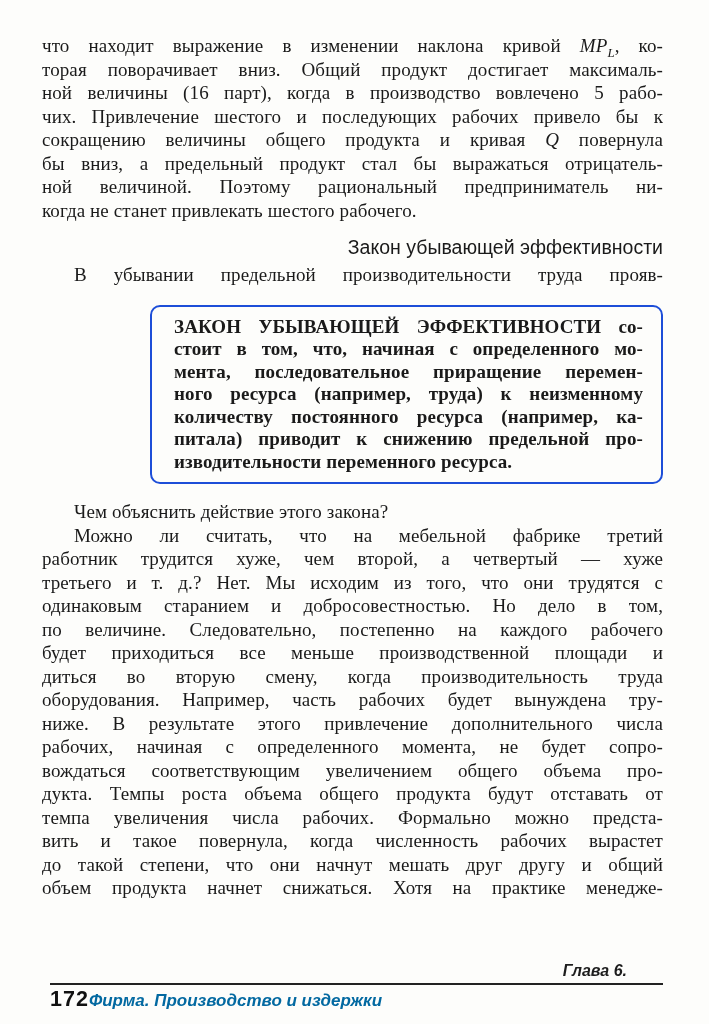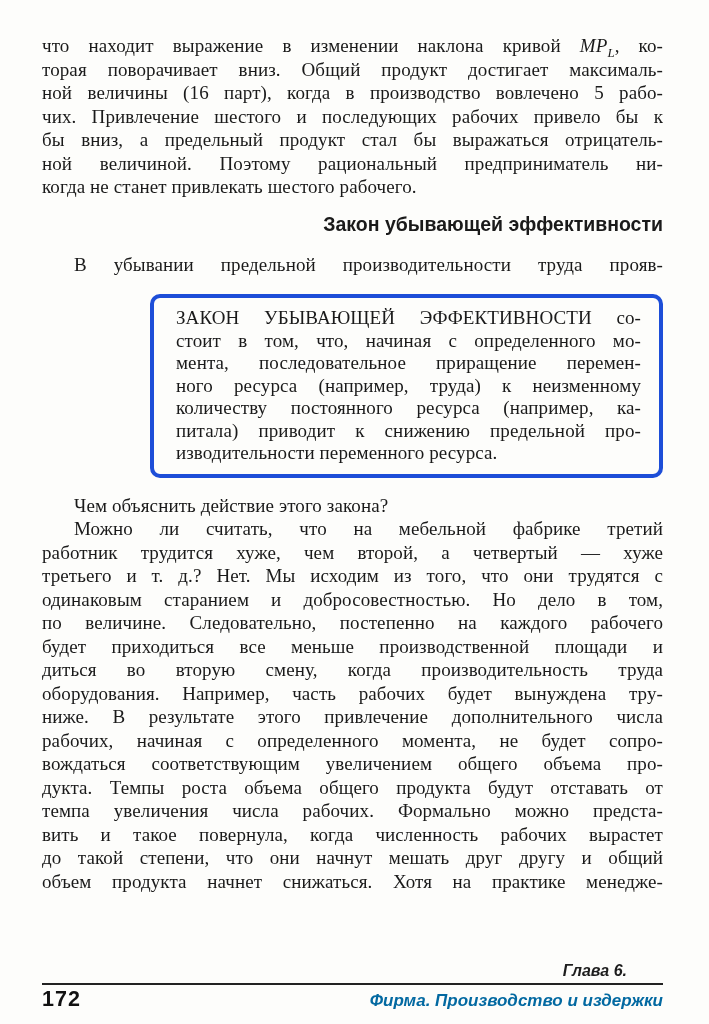--- a/index.html
+++ b/index.html
@@ -23,56 +23,54 @@
   .just { text-align: justify; text-align-last: justify; }
   .ind { text-indent: 32px; }
   .it { font-style: italic; }
   sub { font-size: 68%; line-height: 0; }
   .heading {
     font-family: "Liberation Sans", sans-serif;
     font-size: 19.5px;
     line-height: 24px;
     text-align: right;
     margin-top: 13px;
-    font-weight: bold;
   }
-  .p2 { margin-top: 17px; }
+  .p2 { margin-top: 4px; }
   .defbox {
     margin-top: 18px;
     margin-left: 108px;
-    border: 4px solid #1d4ed8;
+    border: 2px solid #1d4ed8;
     border-radius: 10px;
     padding: 9px 18px 9px 22px;
-    font-weight: normal;
+    font-weight: bold;
   }
   .defbox .tl { font-size: 19px; line-height: 22.5px; }
   .p3 { margin-top: 16px; }
   .footer {
     position: absolute;
-    left: 42px;
+    left: 50px;
     right: 46px;
     bottom: 12px;
     font-family: "Liberation Sans", sans-serif;
   }
   .chapter {
     text-align: right;
     font-style: italic;
     font-weight: bold;
     font-size: 16px;
     padding-right: 36px;
     margin-bottom: 3px;
     color: #1d1d1d;
   }
   .rule { border-top: 2.5px solid #222; }
   .pagerow {
     display: flex;
-    justify-content: space-between;
+    justify-content: flex-start;
     align-items: baseline;
     margin-top: 2px;
-    gap: 29px;
   }
   .pagenum {
     font-weight: bold;
     font-size: 21.5px;
     letter-spacing: 1px;
     color: #111;
   }
   .booksec {
     font-style: italic;
     font-weight: bold;
@@ -83,20 +81,21 @@
 </head>
 <body>
 
 <div class="page">
 
   <div class="para">
       <div class="tl just"><span>что находит выражение в изменении наклона кривой </span><span class="it">MP</span><sub class="it">L</sub><span>, ко-</span></div>
       <div class="tl just"><span>торая поворачивает вниз. Общий продукт достигает максималь-</span></div>
       <div class="tl just"><span>ной величины (16 парт), когда в производство вовлечено 5 рабо-</span></div>
       <div class="tl just"><span>чих. Привлечение шестого и последующих рабочих привело бы к</span></div>
+      <div class="tl just"><span>сокращению величины общего продукта и кривая </span><span class="it">Q</span><span> повернула</span></div>
       <div class="tl just"><span>бы вниз, а предельный продукт стал бы выражаться отрицатель-</span></div>
       <div class="tl just"><span>ной величиной. Поэтому рациональный предприниматель ни-</span></div>
       <div class="tl"><span>когда не станет привлекать шестого рабочего.</span></div>
     </div>
 
   <div class="heading">Закон убывающей эффективности</div>
 
   <div class="para p2">
       <div class="tl just ind"><span>В убывании предельной производительности труда прояв-</span></div>
     </div>

